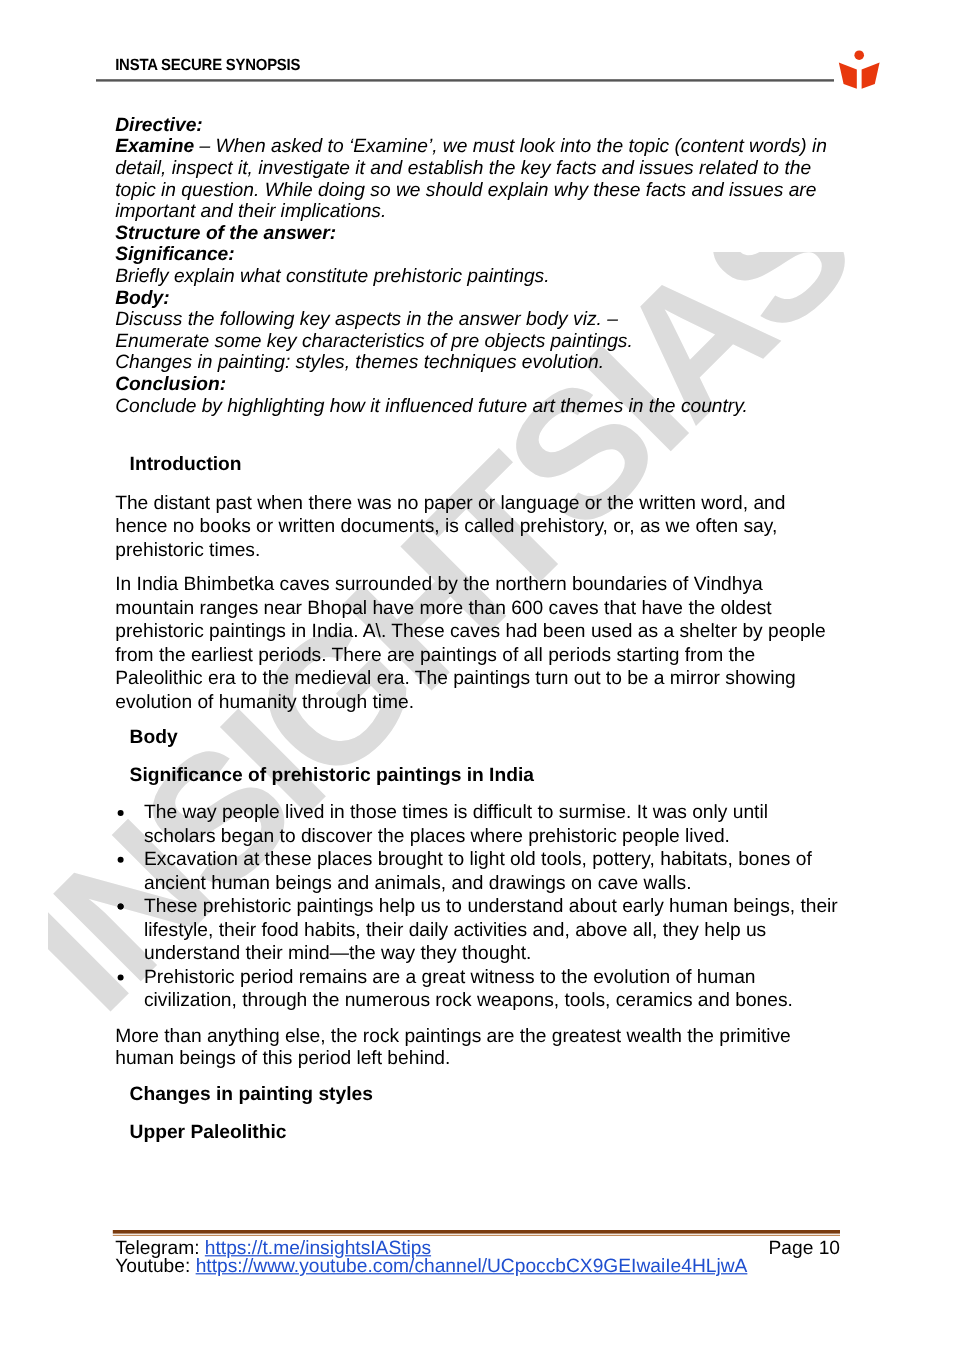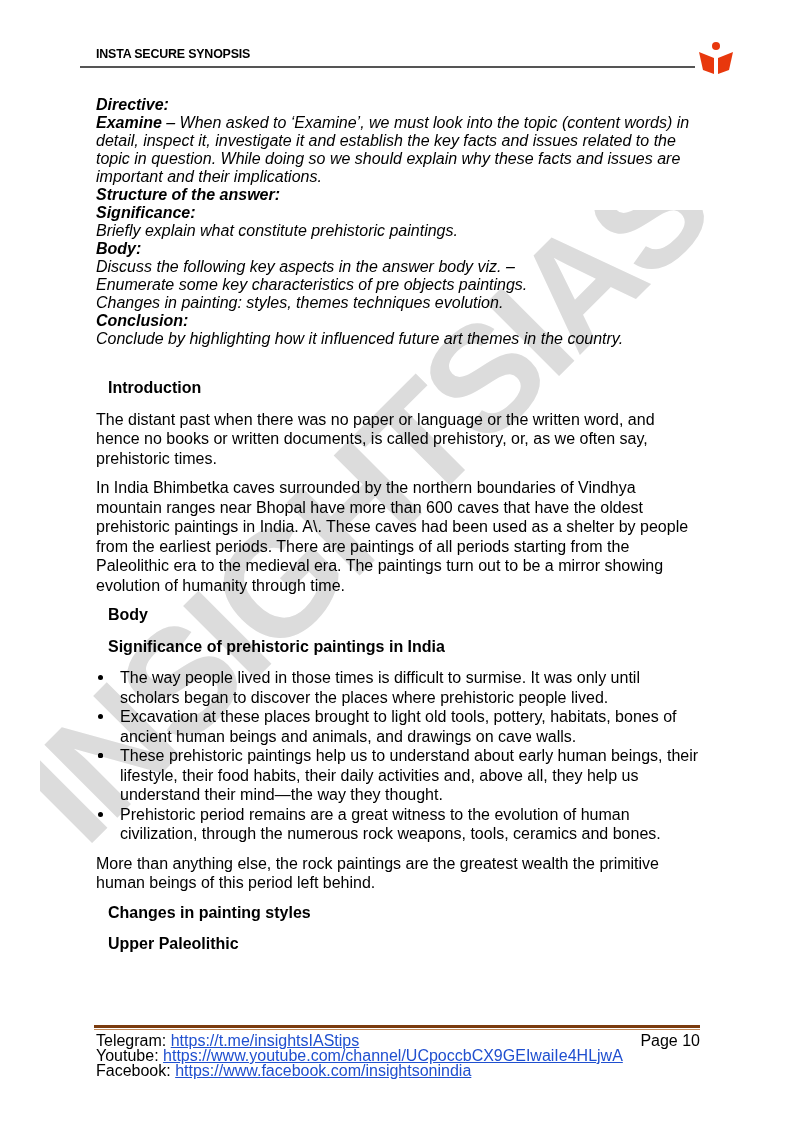--- a/index.html
+++ b/index.html
@@ -80,15 +80,14 @@
     <p class="h" style="margin-top:10px;">Changes in painting styles</p>
     <p class="h" style="margin-top:10px;">Upper Paleolithic</p>
   </div>
 </div>
 
 <div class="footer-rule-top"></div>
 <div class="footer-rule-bot"></div>
 <div class="footer">
   <div><span>Telegram: </span><a>https://t.me/insightsIAStips</a></div>
   <div><span>Youtube: </span><a>https://www.youtube.com/channel/UCpoccbCX9GEIwaiIe4HLjwA</a></div>
-  <div><span>Facebook: </span><a>https://www.facebook.com/insightsonindia</a></div>
   <span class="page-num">Page 10</span>
 </div>
 
 </body></html>

